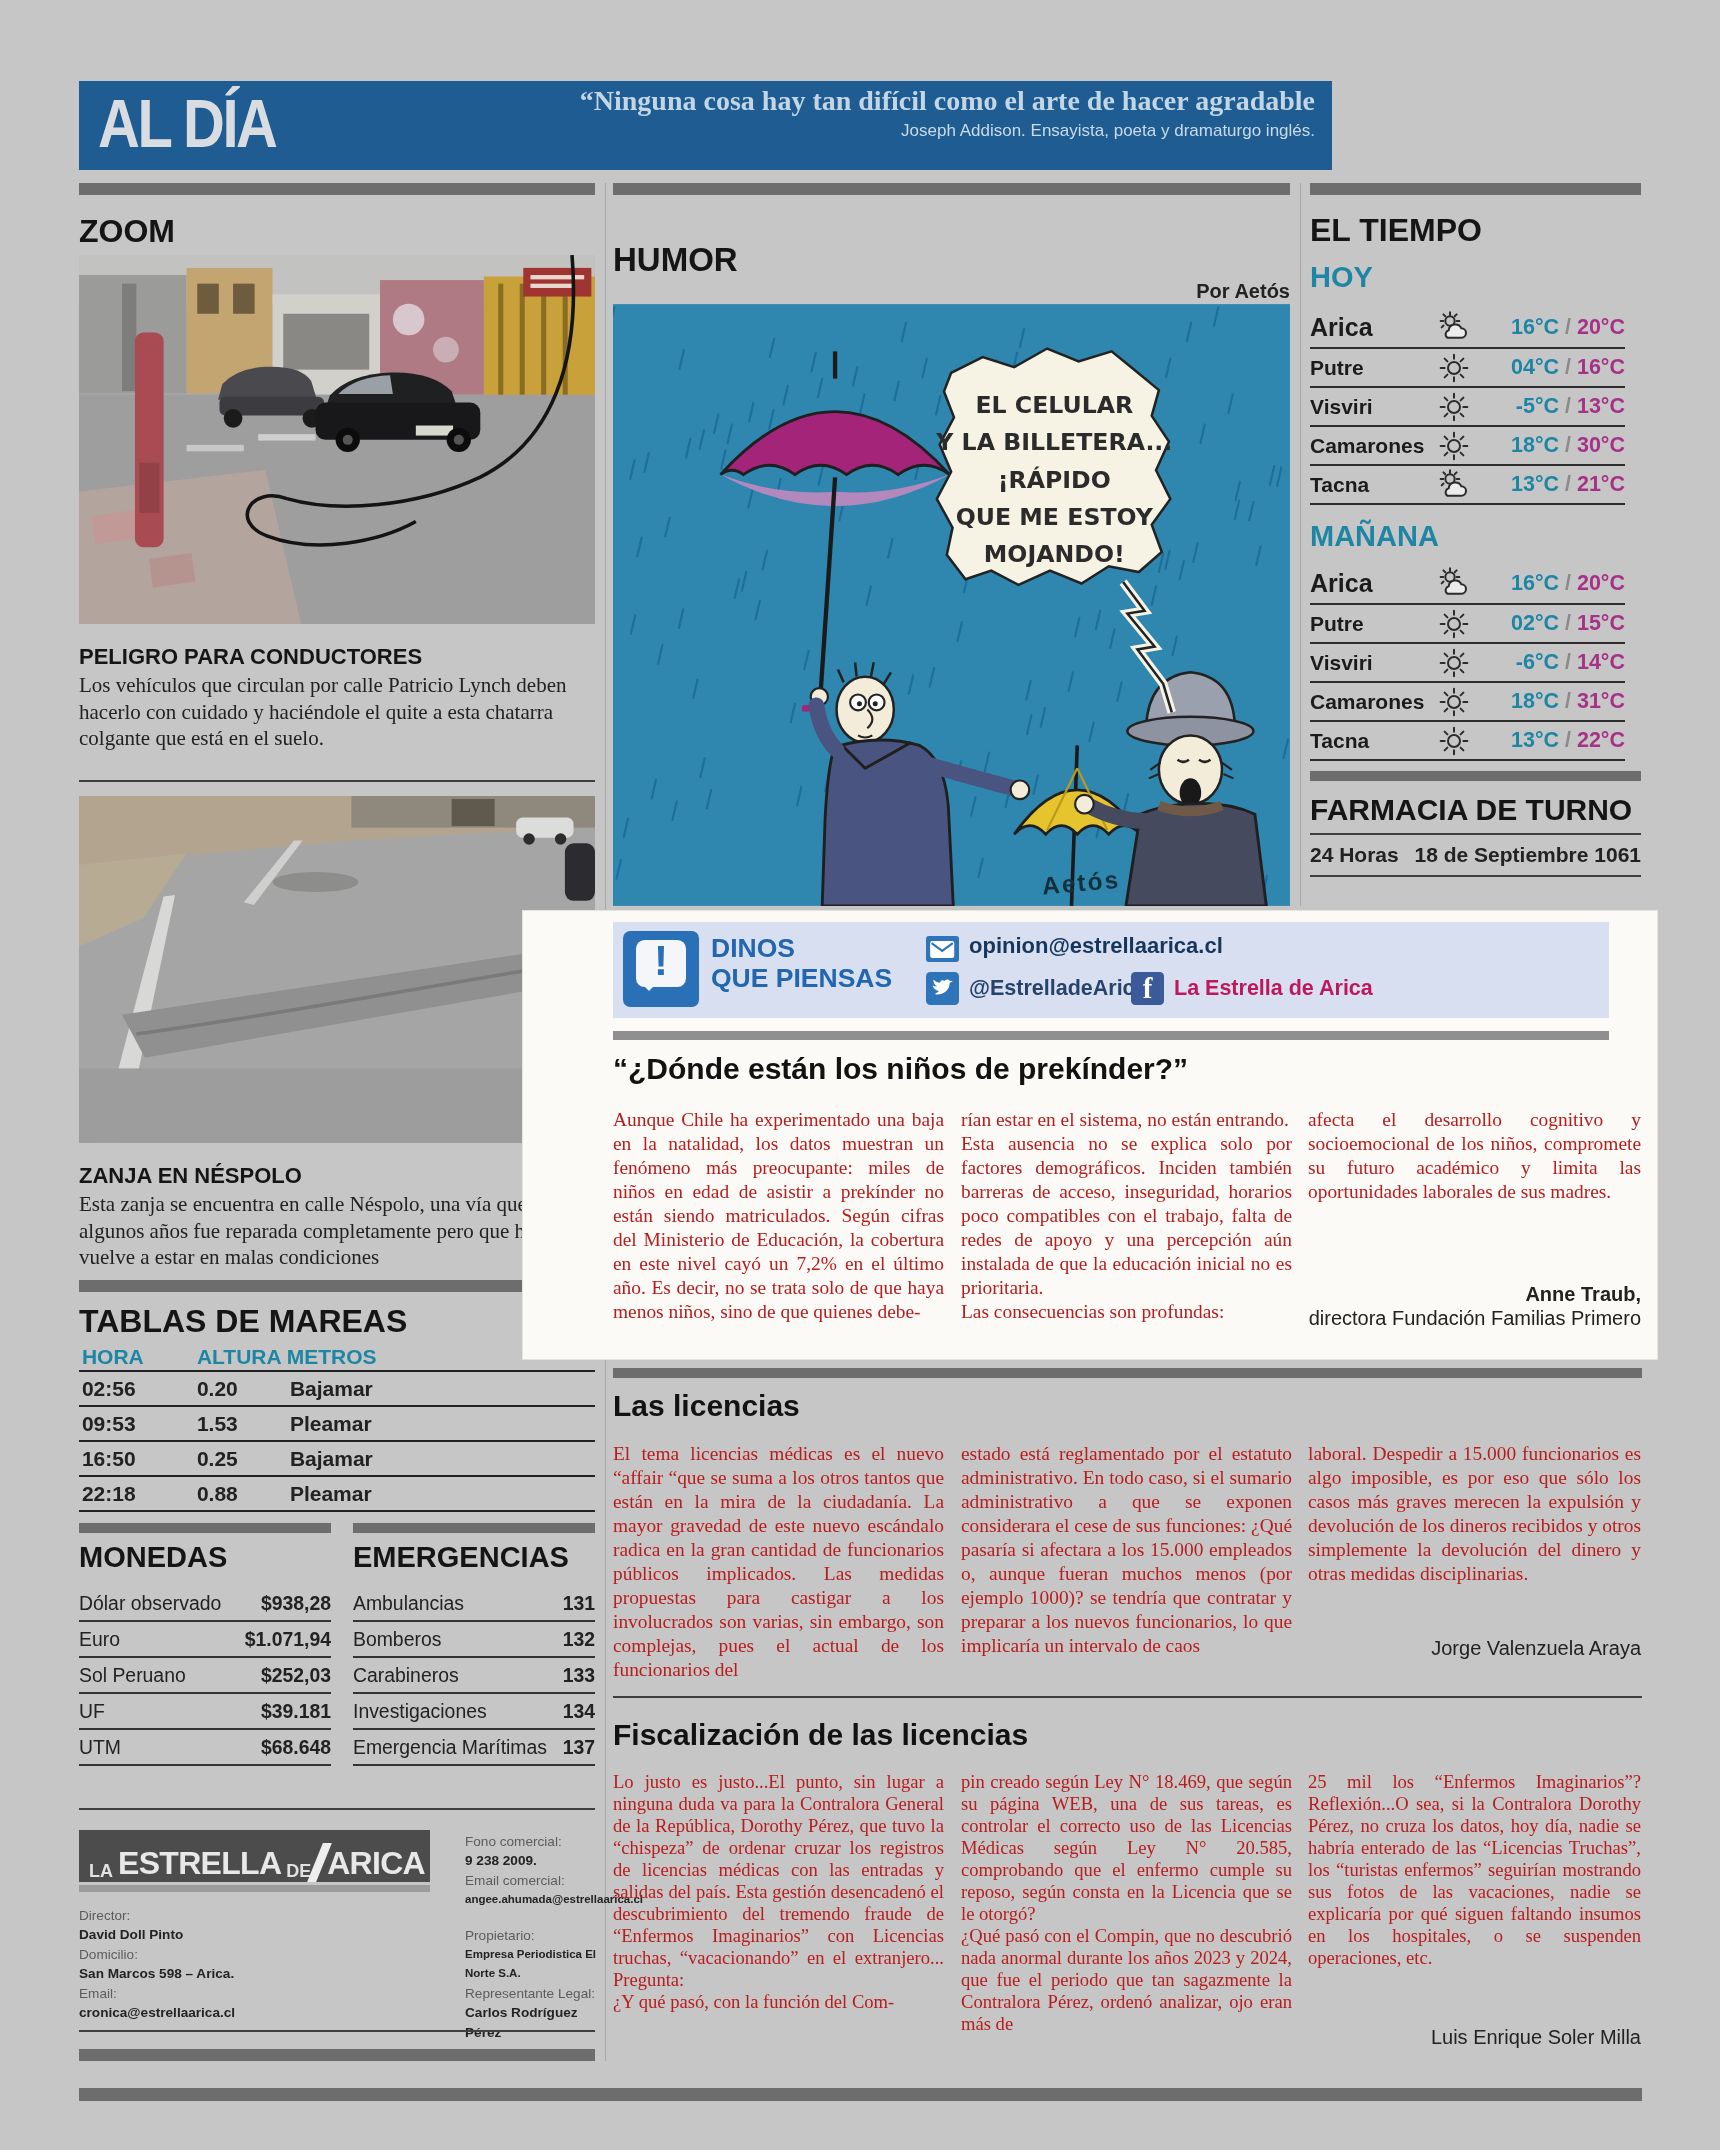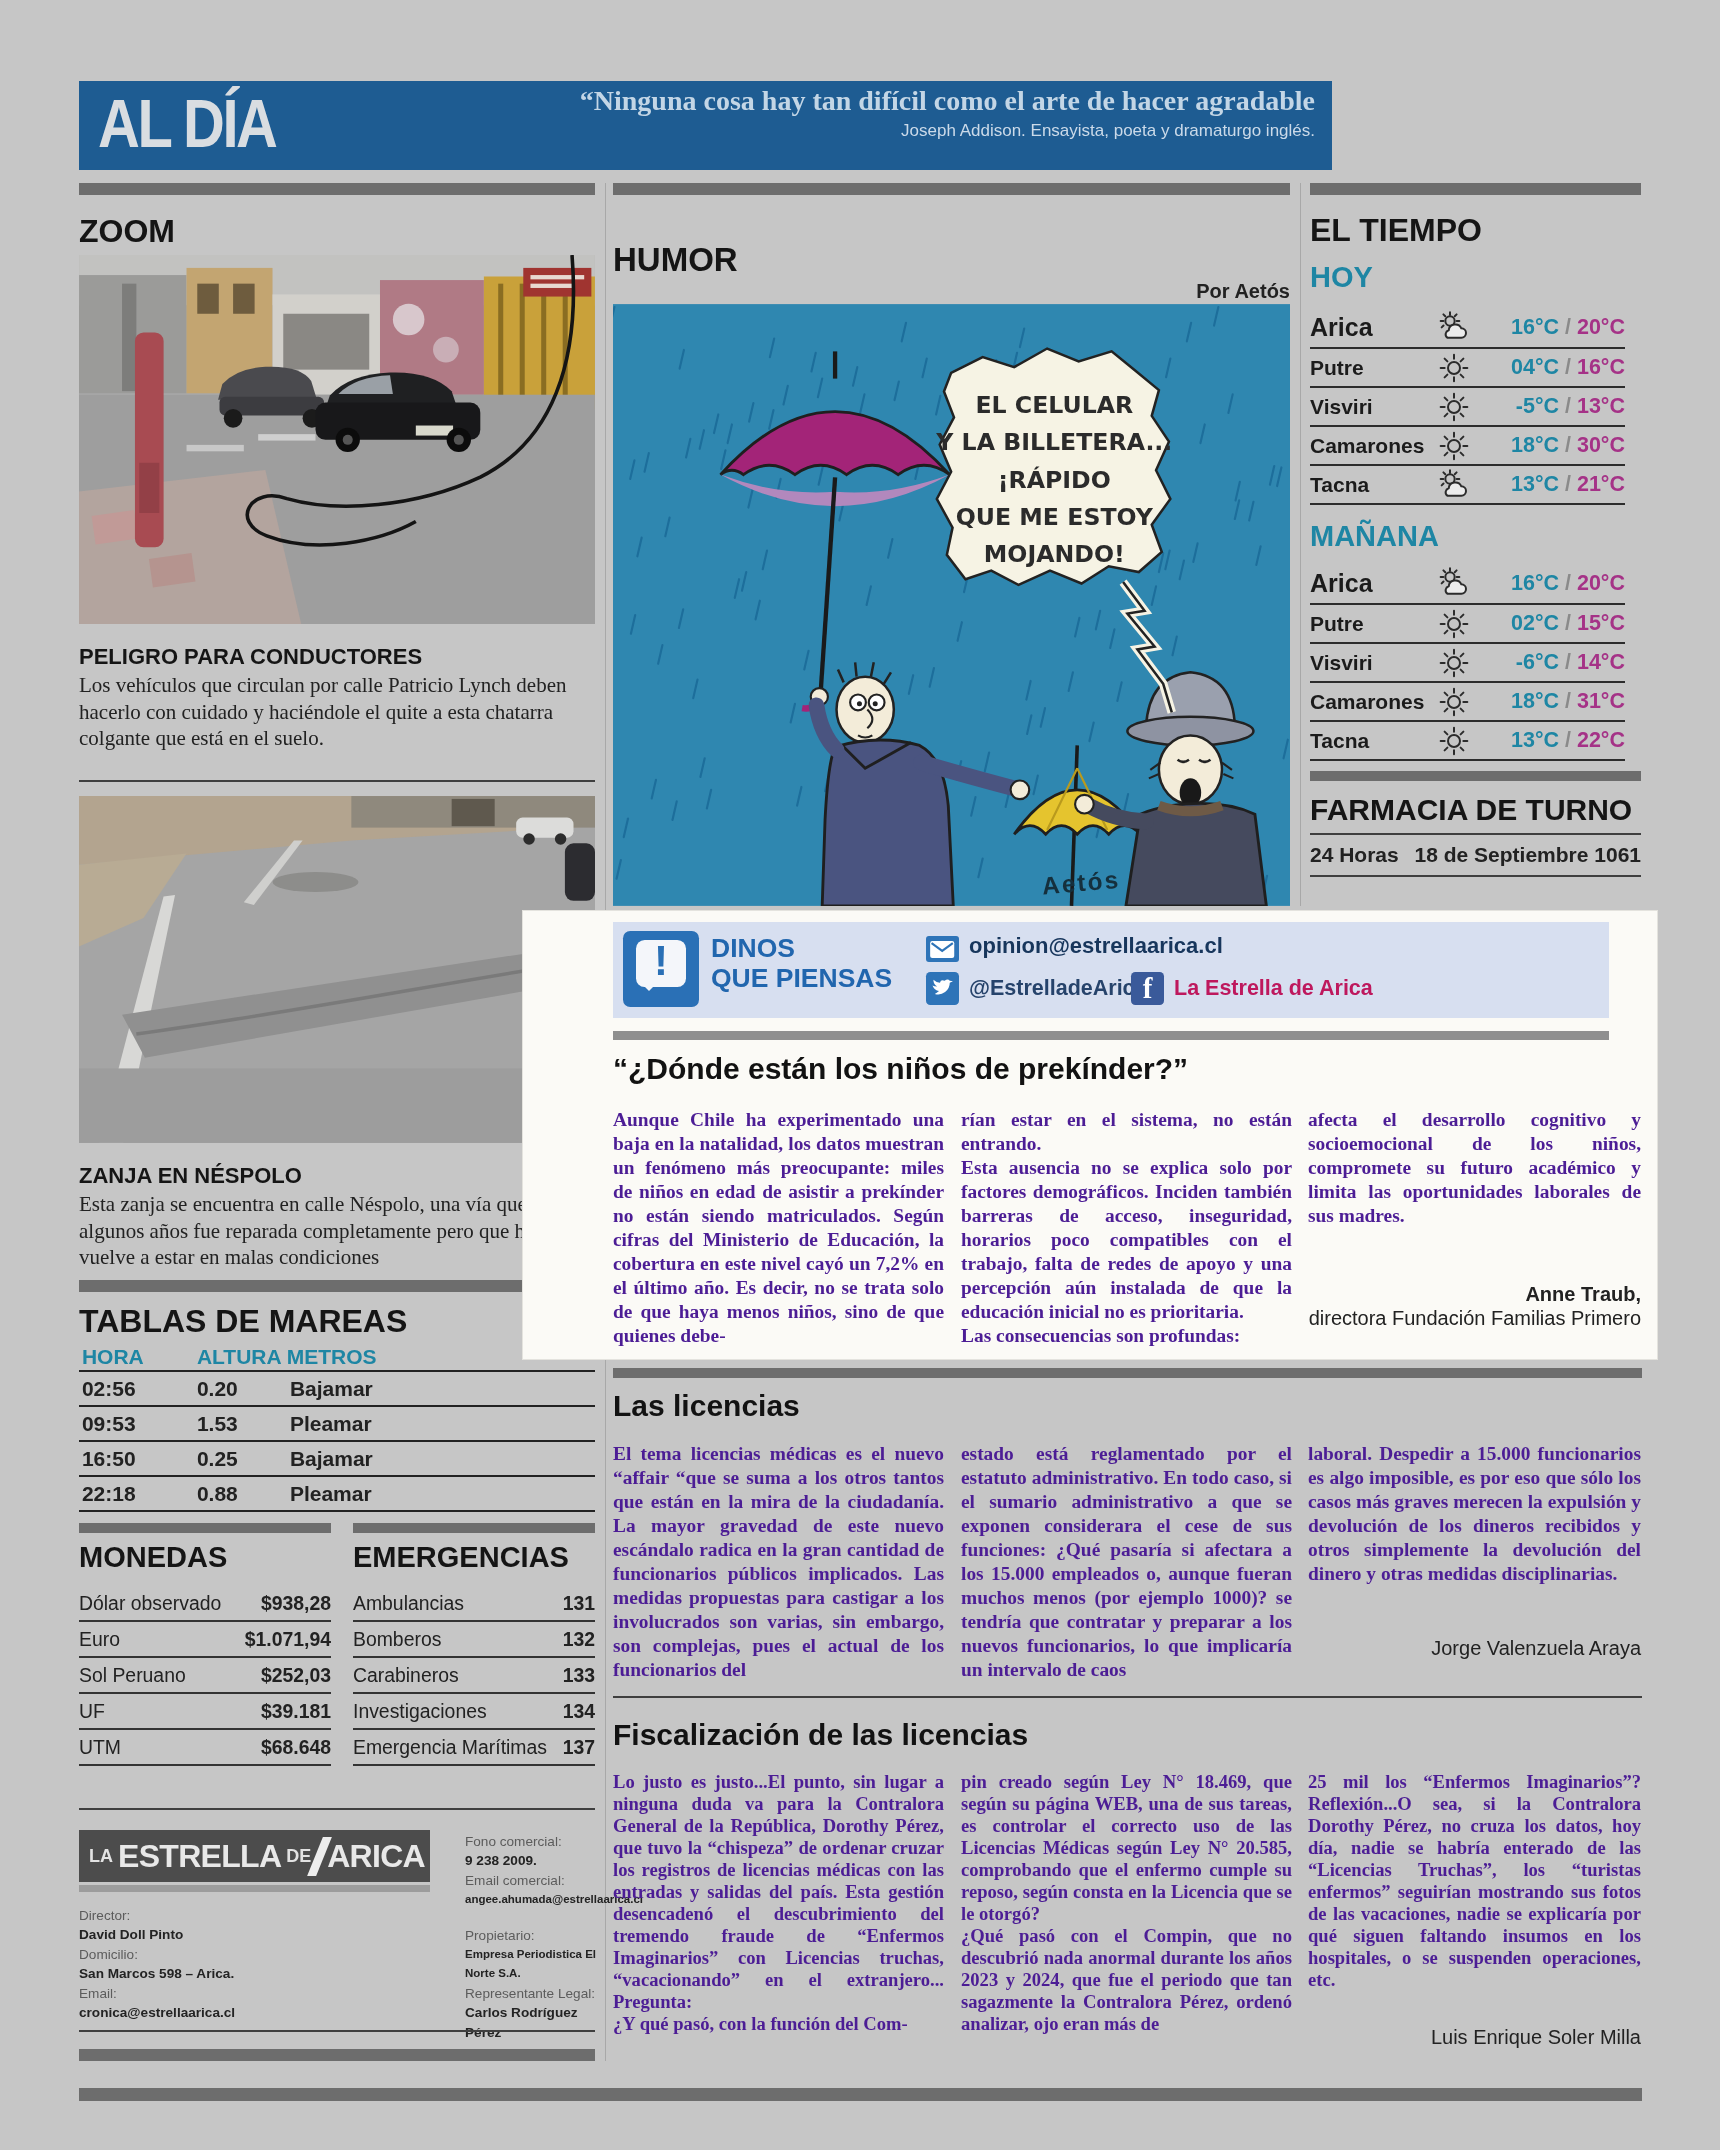--- a/index.html
+++ b/index.html
@@ -52,21 +52,21 @@
   #mon-title{left:79px;top:1541px;font-size:29px;}
   #eme-title{left:353px;top:1541px;font-size:29px;}
   #mon-rows{left:79px;top:1586px;width:252px;}
   #eme-rows{left:353px;top:1586px;width:242px;}
   .crow{display:flex;justify-content:space-between;align-items:center;height:34px;
         border-bottom:2.2px solid #333;font-size:19.4px;color:#222;}
   .cval{font-weight:700;}
 
   #mast-rule{left:79px;top:1808px;width:516px;height:2.2px;}
   #logo{left:79px;top:1830px;width:351px;height:52px;background:#4c4c4c;
-        display:flex;align-items:center;padding-left:10px;box-sizing:border-box;gap:5px;}
+        display:flex;align-items:flex-end;padding-left:10px;box-sizing:border-box;gap:5px;}
   .logo-sm{font-size:18px;font-weight:700;color:#e2e2e2;}
   .logo-lg{font-size:32px;font-weight:800;color:#e8e8e8;letter-spacing:-0.7px;}
   #logo-slash{width:8.6px;height:39px;background:#ededed;transform:skewX(-22deg);margin:0 -1.4px;}
   #logo-underbar{left:79px;top:1885px;width:351px;height:7.2px;background:#9c9c9c;}
 
   .contact{font-size:13.6px;line-height:19.4px;}
   .clabel{color:#5c5c5c;}
   .cval2{font-weight:700;color:#232323;}
   .csmall{font-size:11.5px;}
   #contact-left{left:79px;top:1906px;width:301px;}
@@ -99,21 +99,21 @@
   #fb-tw-text{left:969px;top:976px;font-size:21.5px;font-weight:600;color:#26436b;}
   #fb-fb-icon{left:1131px;top:972px;background:#3a5a9a;}
   #fb-fb-icon::after{content:"f";font-family:"Liberation Serif",serif;font-weight:800;
                      font-size:29px;color:#fff;}
   #fb-fb-text{left:1174px;top:976px;font-size:21.5px;font-weight:600;color:#be185d;}
   #dinos-underbar{left:613px;top:1031px;width:996px;height:9.3px;background:#8f8f8f;}
 
   .art-title{font-size:30px;font-weight:800;color:#121212;}
   #op1-title{left:613px;top:1052px;}
   .artcol{font-family:"Liberation Serif","DejaVu Serif",serif;font-size:19.4px;line-height:24px;
-          color:#4c1d95;text-align:justify;font-weight:bold;}
+          color:#b91c1c;text-align:justify;}
   .artcol p{margin:0;}
   #op1-col1{left:613px;top:1108px;width:331px;}
   #op1-col2{left:961px;top:1108px;width:331px;}
   #op1-col3{left:1308px;top:1108px;width:333px;}
   .sig{text-align:right;font-size:20px;color:#222;line-height:24.4px;}
   .sig .name{font-weight:700;}
   #op1-sig{left:1308px;top:1282px;width:333px;}
 
   #lic-bar{left:613px;top:1368px;width:1029px;height:10px;}
   #op2-title{left:613px;top:1389px;}

